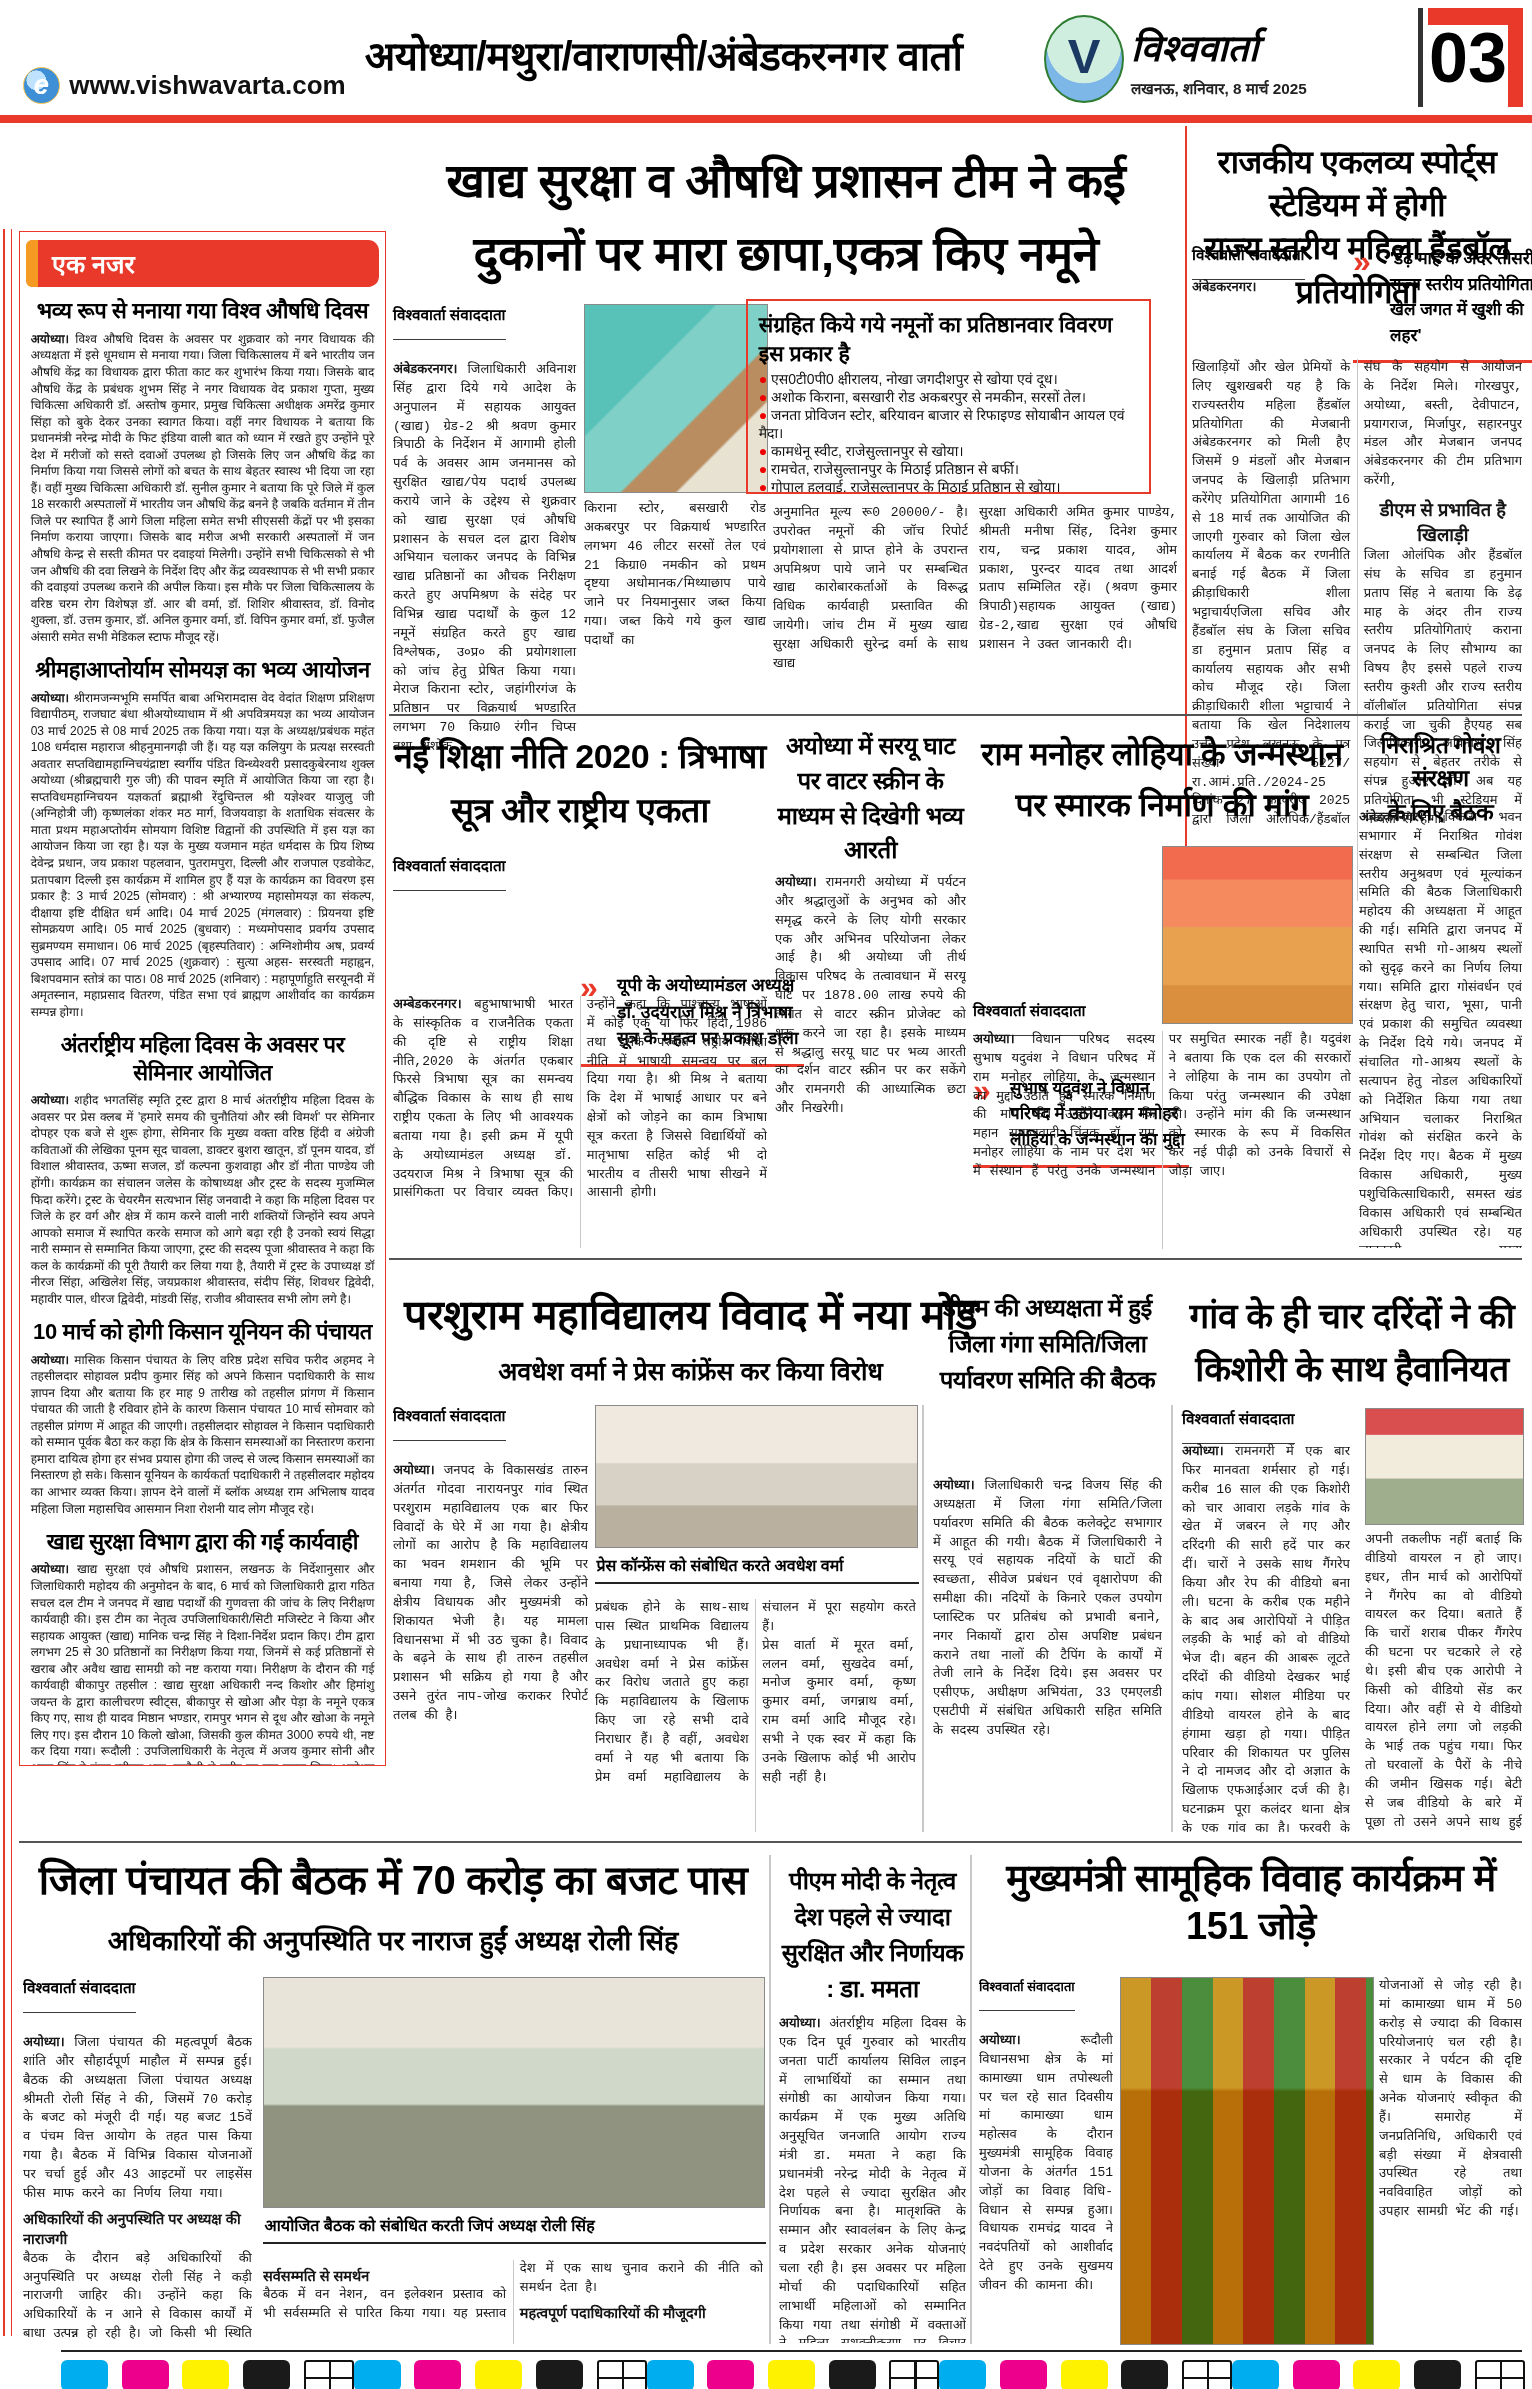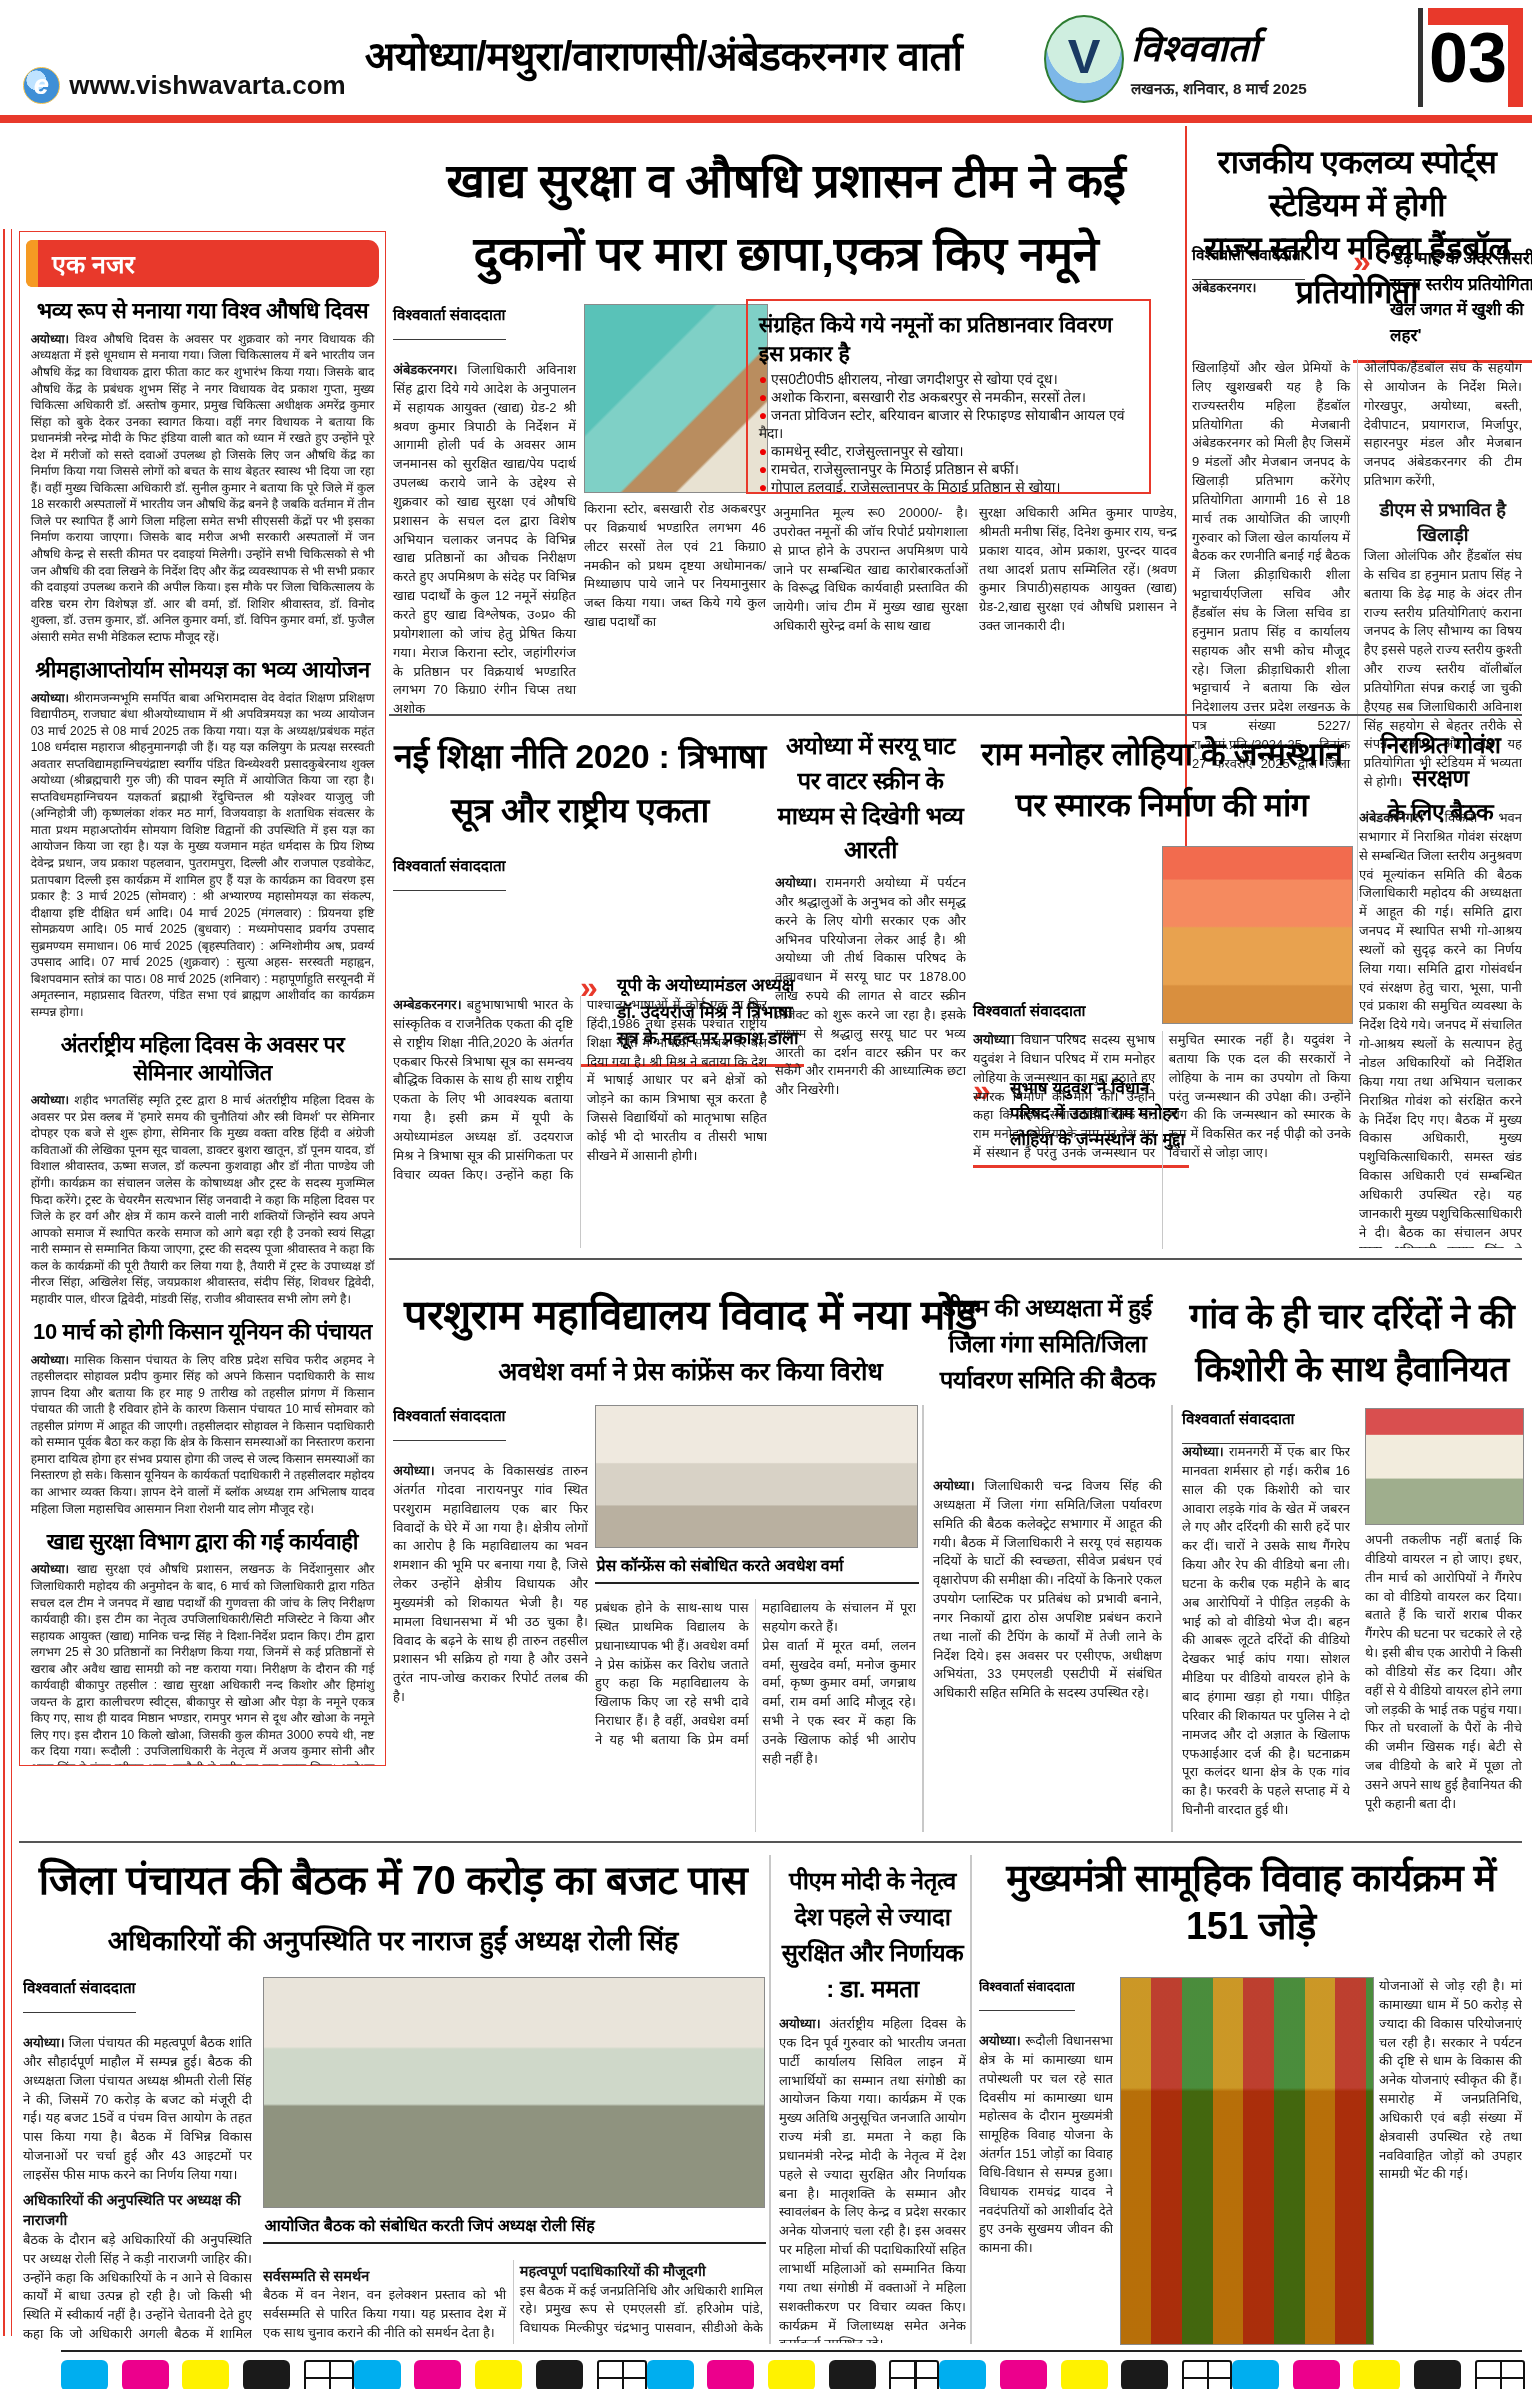--- a/index.html
+++ b/index.html
@@ -1,21 +1,21 @@
 <!DOCTYPE html>
 <html style="font-size:12.2px"><head>
 <meta charset="utf-8">
 <style>
   html,body{margin:0;padding:0;background:#e9e9e9;}
   #page{position:relative;width:1533px;height:2389px;background:#ffffff;margin:0 auto;
         font-family:"Liberation Sans","DejaVu Sans",sans-serif;color:#141414;overflow:hidden;}
   .abs{position:absolute;}
   .hl{font-weight:bold;text-align:center;color:#000;line-height:1.25;letter-spacing:-0.4px;}
   .subhl{font-weight:bold;text-align:center;color:#000;line-height:1.3;}
-  .body-txt{font-size:13px;line-height:1.45;text-align:justify;color:#161616;}
+  .body-txt{font-size:13px;line-height:1.45;text-align:justify;color:#161616;font-family:Liberation Mono, monospace;}
   .small-txt{font-size:12px;line-height:1.38;text-align:justify;color:#161616;}
   .byline{font-weight:bold;font-size:15.3px;color:#000;border-bottom:1.5px solid #3a3a3a;
           padding-bottom:15px;margin-bottom:21px;display:inline-block;}
   .dateline{font-weight:bold;}
   .cols2{column-count:2;column-gap:13.7px;column-rule:0.8px solid #c8c8c8;}
   .pullquote{font-weight:bold;font-size:19px;line-height:1.5;position:relative;
              padding:3.1px 0 12.2px 37px;border-bottom:3.1px solid #e8392b;color:#000;}
   .pq-mark{position:absolute;left:0;top:1.5px;color:#e8392b;font-size:32px;line-height:1;font-weight:bold;}
   .photo{border:0.8px solid #8a8a8a;}
   .caption{font-weight:bold;font-size:16px;color:#000;padding:6.1px 1.5px;border-bottom:2.3px solid #222;}
@@ -94,21 +94,21 @@
   </div>
 
   <div class="abs photo" style="left:584px;top:304px;width:182px;height:187px;background:linear-gradient(135deg,#59c2b8 0 35%,#7fd0c6 36% 60%,#b98d5f 61% 75%,#e8e2d2 76% 100%);"></div>
   <div class="abs" style="left:584px;top:500px;width:182px;height:216px;overflow:hidden;">
     <div class="body-txt">किराना स्टोर, बसखारी रोड अकबरपुर पर विक्रयार्थ भण्डारित लगभग 46 लीटर सरसों तेल एवं 21 किग्रा0 नमकीन को प्रथम दृष्टया अधोमानक/मिथ्याछाप पाये जाने पर नियमानुसार जब्त किया गया। जब्त किये गये कुल खाद्य पदार्थों का</div>
   </div>
 
   <div class="abs" style="left:746px;top:299px;width:405px;height:195px;border:2.3px solid #e8392b;padding:7.6px 10.7px;box-sizing:border-box;overflow:hidden;">
     <div style="font-size:21.4px;font-weight:bold;color:#000;margin-bottom:4.6px;">संग्रहित किये गये नमूनों का प्रतिष्ठानवार विवरण इस प्रकार है</div>
     <ul style="list-style:none;margin:0;padding:0;font-size:14px;line-height:1.28;color:#111;">
-      <li><span style="color:#e00;">●</span> <span>एस0टी0पी5 क्षीरालय, नोखा जगदीशपुर से खोया एवं दूध।</span></li>
+      <li><span style="color:#e00;">●</span> <span>एस0टी0पी0 क्षीरालय, नोखा जगदीशपुर से खोया एवं दूध।</span></li>
       <li><span style="color:#e00;">●</span> <span>अशोक किराना, बसखारी रोड अकबरपुर से नमकीन, सरसों तेल।</span></li>
       <li><span style="color:#e00;">●</span> <span>जनता प्रोविजन स्टोर, बरियावन बाजार से रिफाइण्ड सोयाबीन आयल एवं मैदा।</span></li>
       <li><span style="color:#e00;">●</span> <span>कामधेनू स्वीट, राजेसुल्तानपुर से खोया।</span></li>
       <li><span style="color:#e00;">●</span> <span>रामचेत, राजेसुल्तानपुर के मिठाई प्रतिष्ठान से बर्फी।</span></li>
       <li><span style="color:#e00;">●</span> <span>गोपाल हलवाई, राजेसुल्तानपुर के मिठाई प्रतिष्ठान से खोया।</span></li>
 
     </ul>
   </div>
 
   <div class="abs" style="left:773px;top:504px;width:195px;height:212px;overflow:hidden;">

